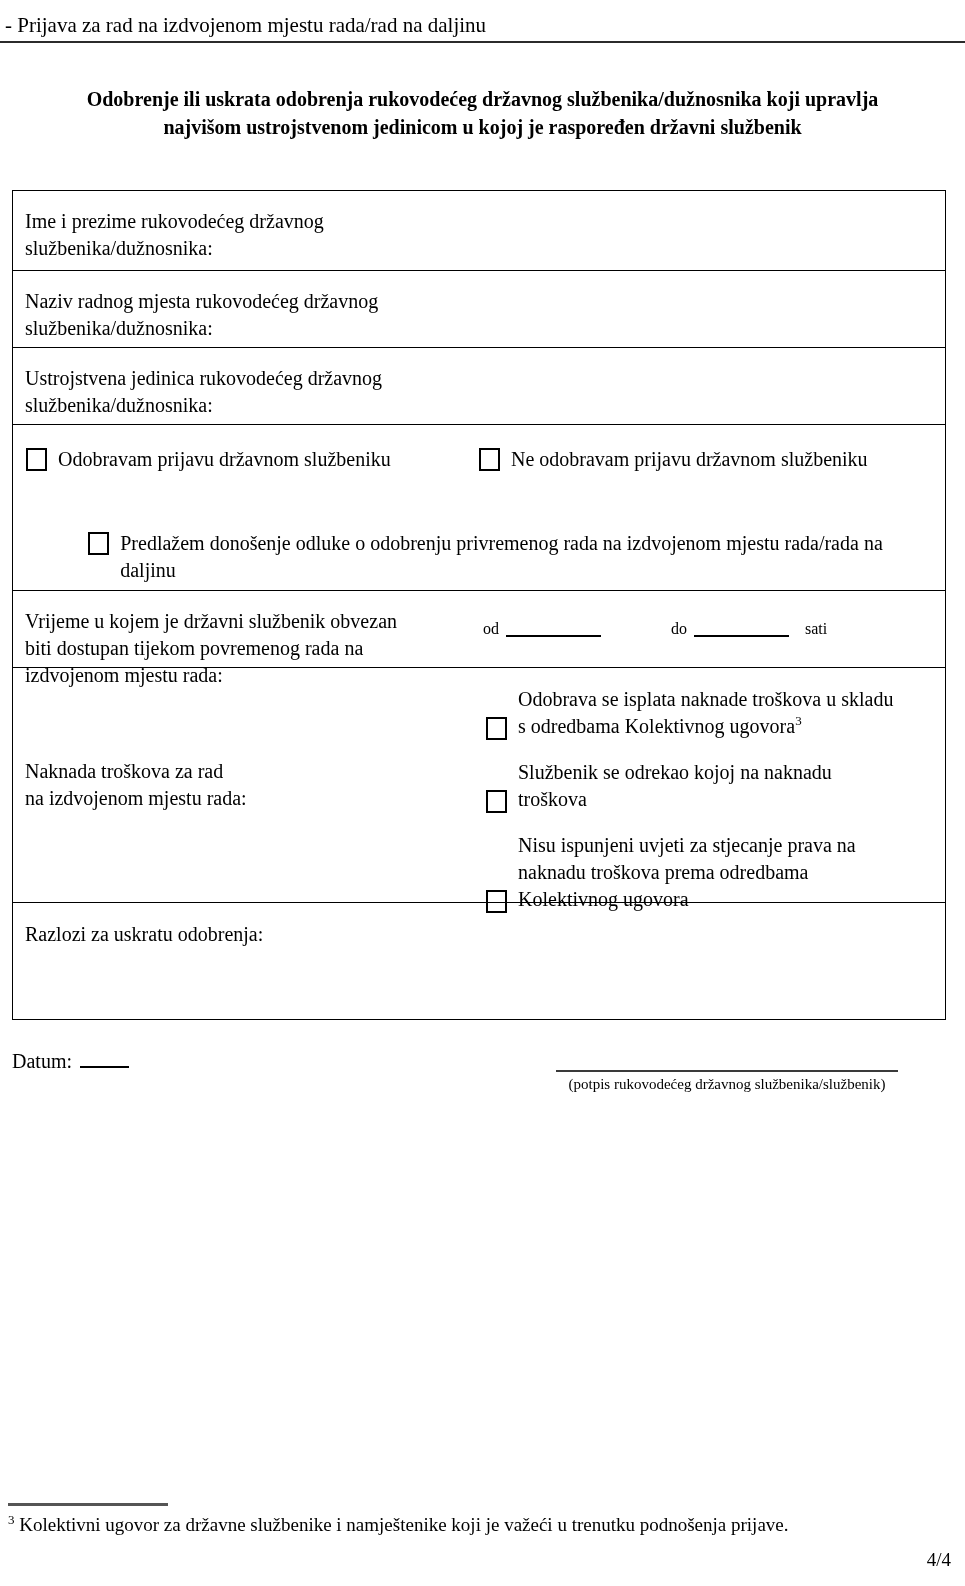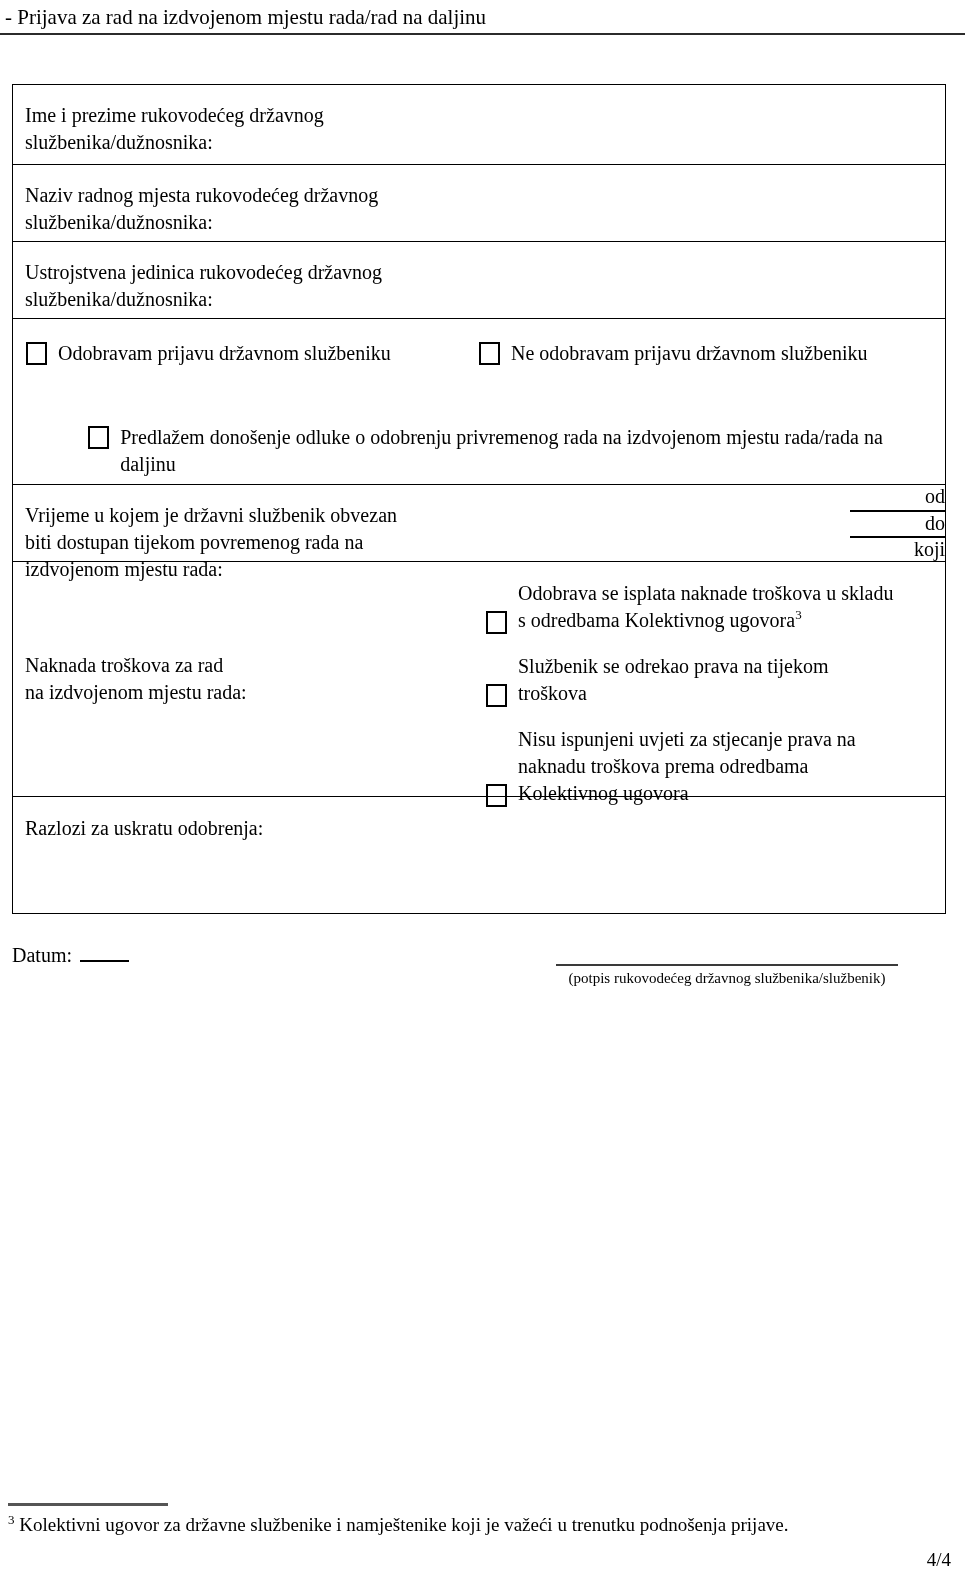--- a/index.html
+++ b/index.html
@@ -8,21 +8,21 @@
   .page {
     position: relative;
     width: 965px;
     height: 1586px;
     margin: 0 auto;
     background: #ffffff;
     color: #000;
     overflow: hidden;
   }
   .doc-header {
-    padding: 4px 8px 3px 5px;
+    padding: 12px 8px 3px 5px;
     font-size: 21px;
     line-height: 26px;
     border-bottom: 2px solid #2b2b2b;
   }
   .section-title {
     margin-top: 42px;
     text-align: center;
     font-weight: bold;
     font-size: 20px;
     line-height: 28px;
@@ -65,24 +65,23 @@
   }
   .cb-text { font-size: 20px; line-height: 27px; }
   .r4 { padding-top: 21px; }
   .r4-line1 { display: flex; }
   .r4-line1 .cb-first { margin-left: 13px; width: 453px; }
   .r4-propose { margin-left: 13px; margin-top: 57px; justify-content: center; }
   .time-cell {
     position: absolute;
     left: 458px; right: 0; top: 0; bottom: 0;
     display: flex;
-    align-items: flex-end;
+    align-items: center;
     padding-left: 12px;
-    font-size: 20px;
-    flex-direction: column;
+    font-size: 16px;
   }
   .blank {
     display: inline-block;
     border-bottom: 2px solid #000;
     height: 16px;
   }
   .blank-time { width: 95px; margin-left: 7px; }
   .gap-do { margin-left: 70px; }
   .gap-sati { margin-left: 16px; }
   .r6-label {
@@ -140,20 +139,24 @@
 </style>
 </head>
 <body>
 
 <div class="page">
 
   <div class="doc-header">
     <span>- Prijava za rad na izdvojenom mjestu rada/rad na daljinu</span>
   </div>
 
+  <div class="section-title">
+    <span>Odobrenje ili uskrata odobrenja rukovodećeg državnog službenika/dužnosnika koji upravlja</span>
+    <span>najvišom ustrojstvenom jedinicom u kojoj je raspoređen državni službenik</span>
+  </div>
 
   <div class="form-table">
 
     <div class="trow r1">
       <div class="cell-label ml">Ime i prezime rukovodećeg državnog
 službenika/dužnosnika:</div>
       <div class="field-area"></div>
     </div>
 
     <div class="trow r2">
@@ -188,36 +191,36 @@
 
     <div class="trow r5">
       <div class="cell-label ml">Vrijeme u kojem je državni službenik obvezan
 biti dostupan tijekom povremenog rada na
 izdvojenom mjestu rada:</div>
       <div class="time-cell">
         <span>od</span>
         <span class="blank blank-time"></span>
         <span class="gap-do">do</span>
         <span class="blank blank-time"></span>
-        <span class="gap-sati">koji</span>
+        <span class="gap-sati">sati</span>
       </div>
     </div>
 
     <div class="trow r6">
       <div class="r6-label ml">Naknada troškova za rad
 na izdvojenom mjestu rada:</div>
       <div class="r6-options">
         <div class="cb-item">
           <span class="checkbox"></span>
           <span class="cb-text"><span class="ml">Odobrava se isplata naknade troškova u skladu
 s odredbama Kolektivnog ugovora</span><sup>3</sup></span>
         </div>
         <div class="cb-item">
           <span class="checkbox"></span>
-          <span class="cb-text"><span class="ml">Službenik se odrekao prava na tijekom
+          <span class="cb-text"><span class="ml">Službenik se odrekao kojoj na naknadu
 troškova</span><sup></sup></span>
         </div>
         <div class="cb-item">
           <span class="checkbox"></span>
           <span class="cb-text"><span class="ml">Nisu ispunjeni uvjeti za stjecanje prava na
 naknadu troškova prema odredbama
 Kolektivnog ugovora</span><sup></sup></span>
         </div>
       </div>
     </div>

